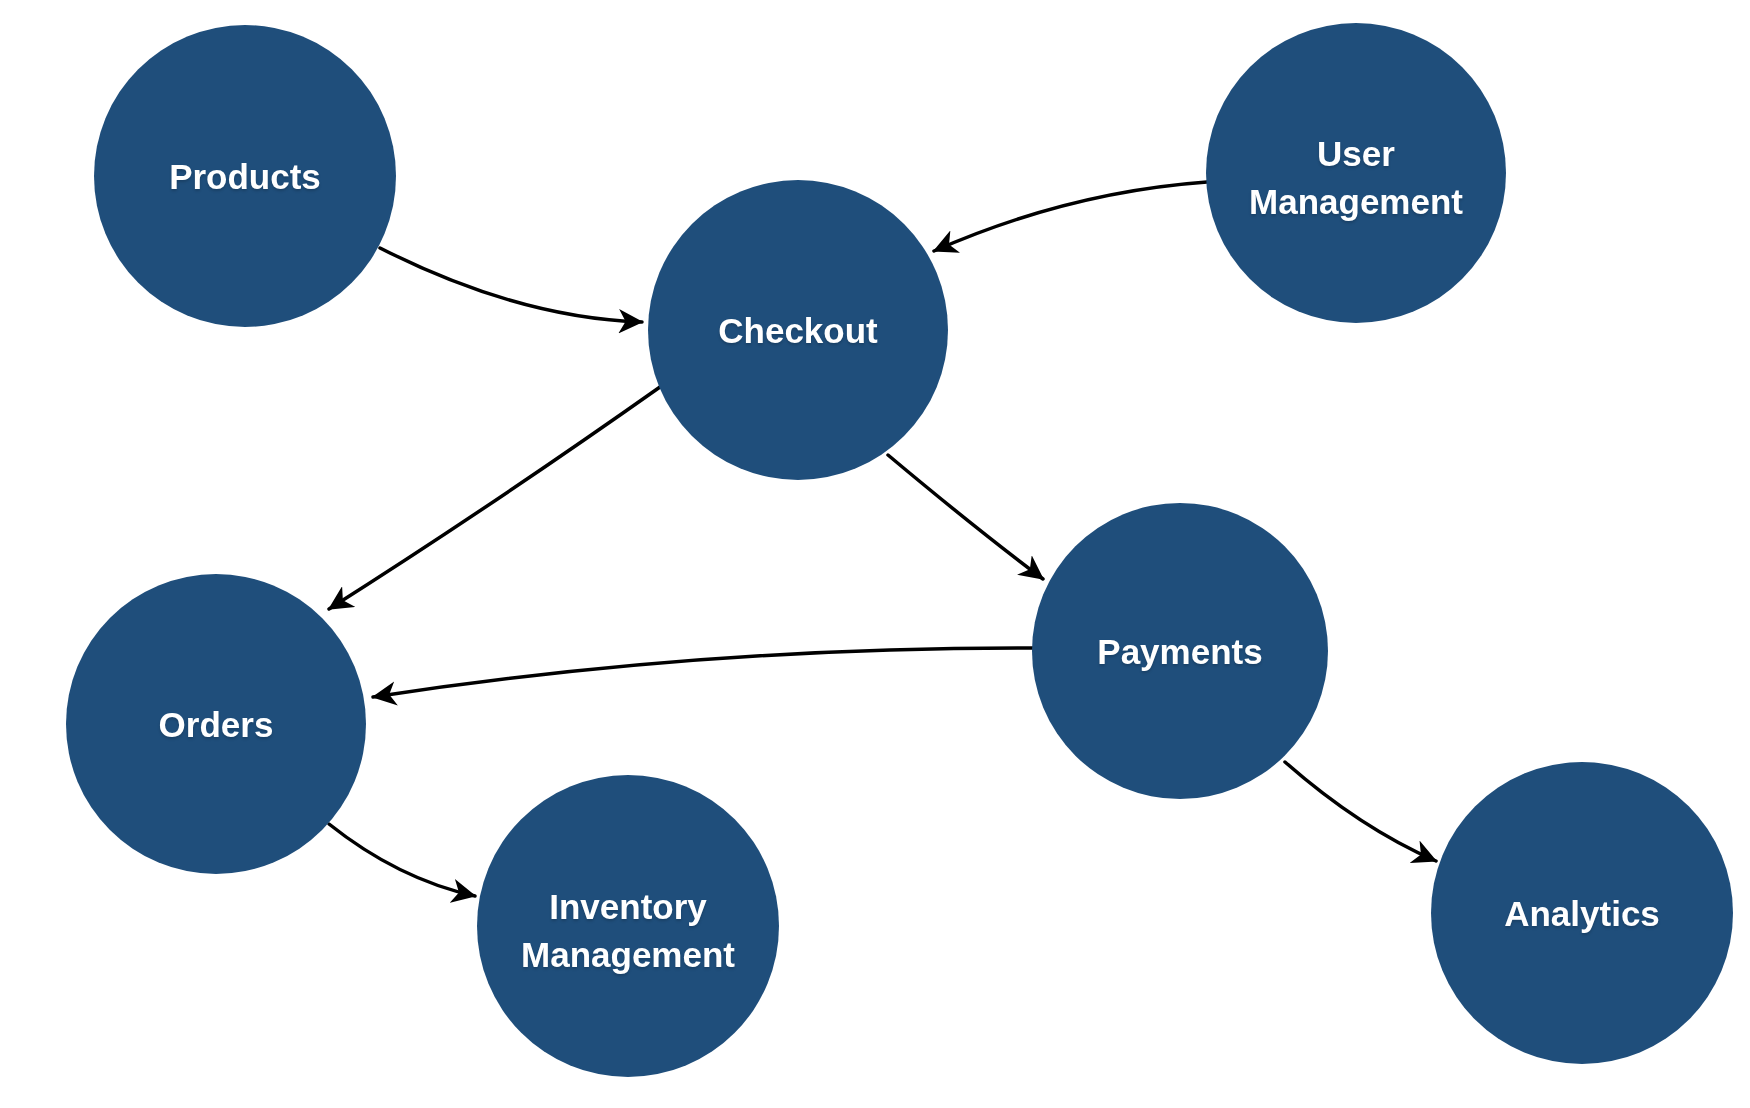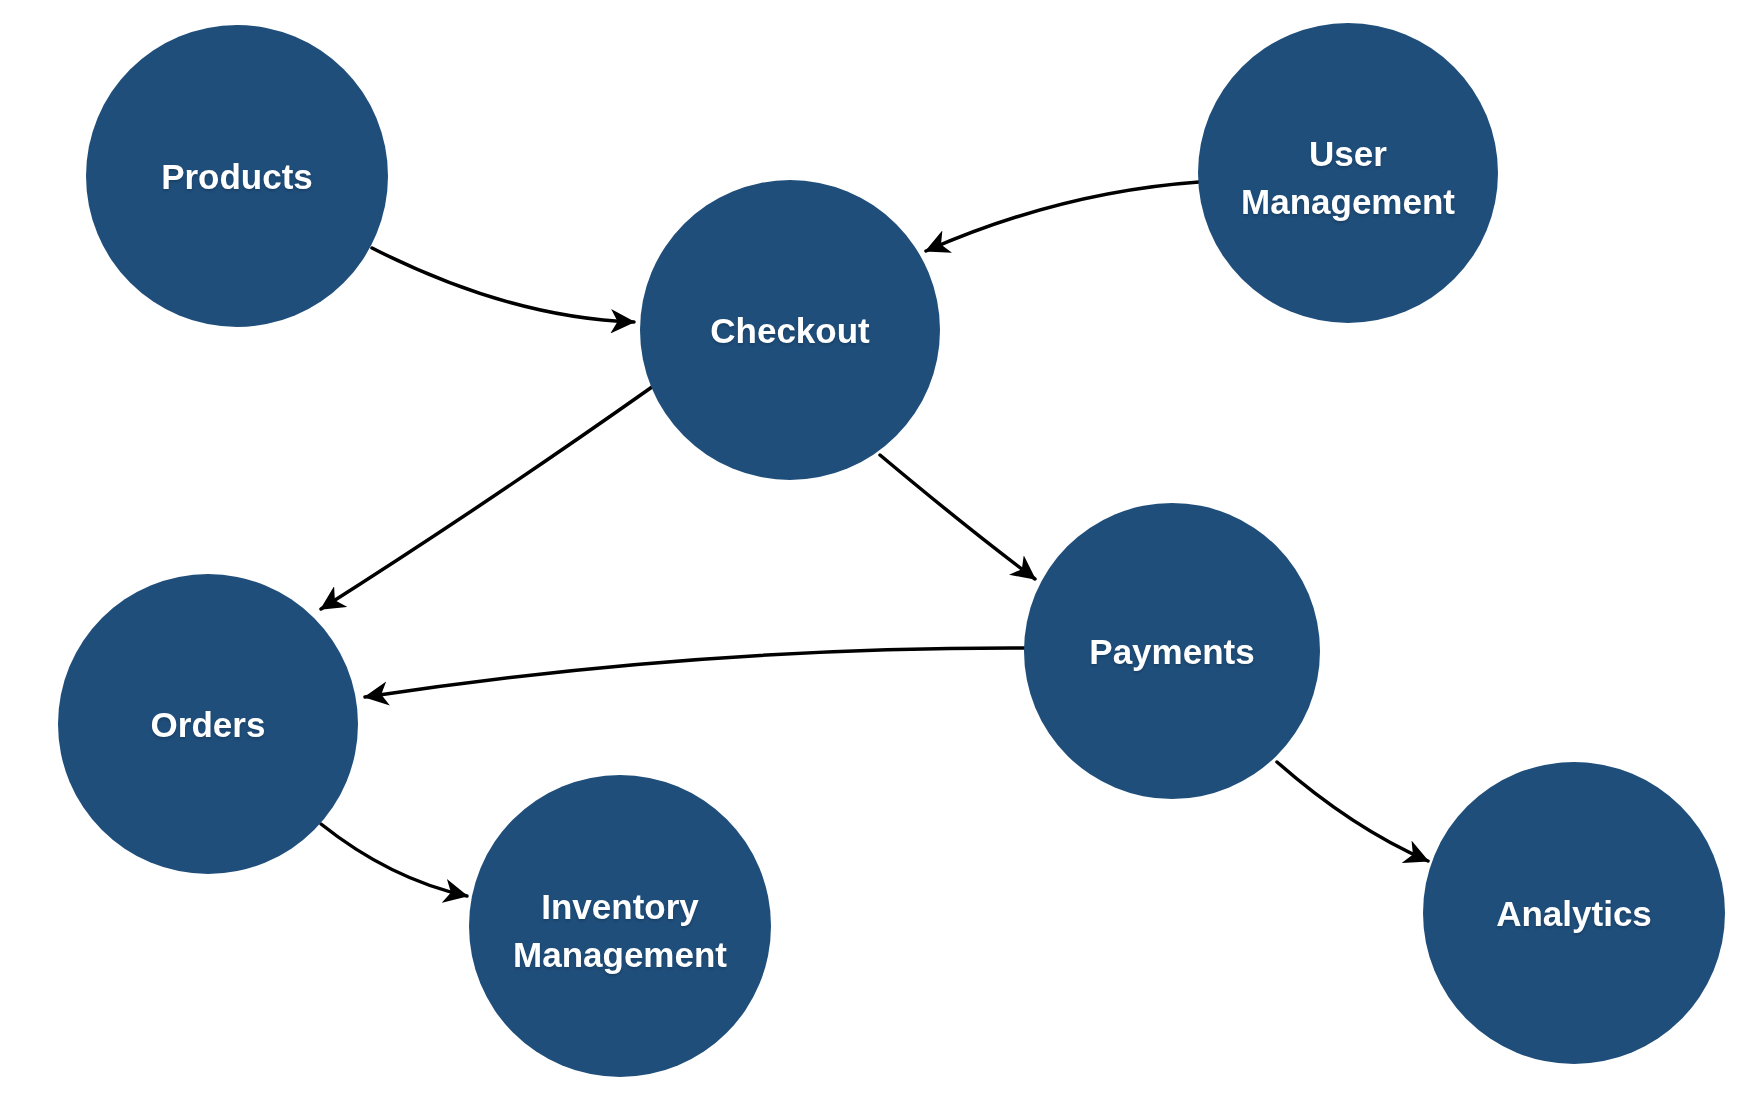--- a/index.html
+++ b/index.html
@@ -9,20 +9,21 @@
     width: 1750px;
     height: 1108px;
     overflow: hidden;
     font-family: "Liberation Sans", sans-serif;
   }
   .canvas {
     position: relative;
     width: 1390px;
     height: 1108px;
     background: #ffffff;
+    padding-left: 8px;
   }
   svg { display: block; }
   .edge-path {
     fill: none;
     stroke-linecap: round;
   }
   .node-label {
     font-family: "Liberation Sans", sans-serif;
     font-weight: bold;
     text-anchor: middle;

